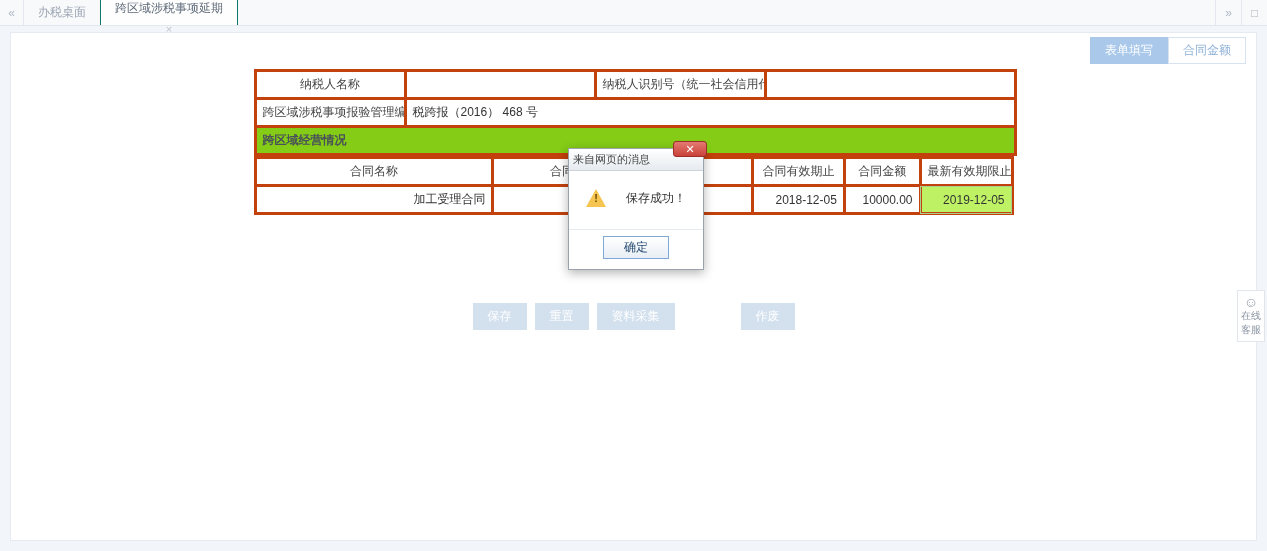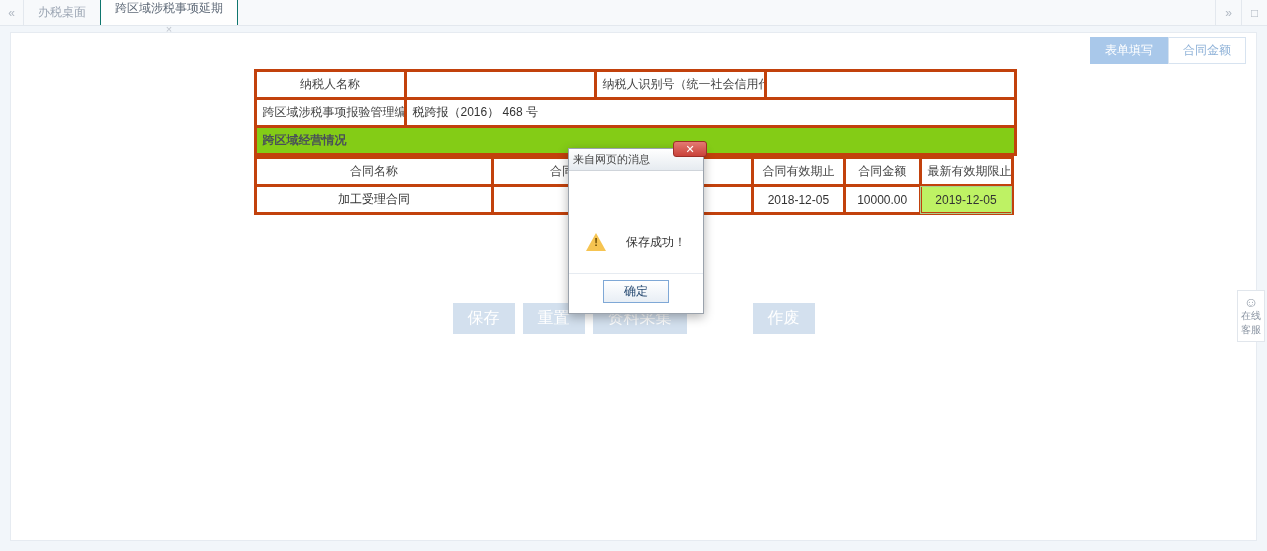--- a/index.html
+++ b/index.html
@@ -64,32 +64,32 @@
     border:3px solid #c2410c; padding:4px 6px; font-size:12px;
     height:22px; white-space:nowrap; overflow:hidden;margin-left:28px;
   }
   table.form th {
     background:#fff; font-weight:normal; text-align:center; color:#444;
   }
   .section-hdr td {
     background:#84cc16; font-weight:bold; color:#495059; text-align:left;
   }
   .grid-hdr th { text-align:center; }
-  .grid-row td.tc { text-align:center; }
+  .grid-row td.tc { text-align:right; }
   .editable {
     background:#bef264; outline:1px solid #a8d08d; outline-offset:-1px;
   }
 
   
   .actions {
     position:absolute; top:270px; left:50%; transform:translateX(-50%);
     display:flex; gap:8px;
   }
   .btn {
-    min-width:50px; padding:4px 14px; font-size:16px;
+    min-width:50px; padding:4px 14px; font-size:12px;
     color:#fff; background:#bdd1e6; border:1px solid #bdd1e6;
     opacity:.65;
     font-family:Liberation Mono, monospace;
   }
 
   
   .support {
     position:absolute; right:2px; top:290px;
     width:28px; background:#fff; border:1px solid #e1e6ec;
     text-align:center; padding:4px 0; color:#8a94a2; font-size:10px;
@@ -115,21 +115,20 @@
   }
   .modal-close {
     width:34px; height:16px; border-radius:3px;
     background:linear-gradient(#e47a72,#c9423a);
     border:1px solid #9c2e28;
     color:#fff; font-size:11px; line-height:14px; text-align:center;
   }
   .modal-body {
     padding:18px 10px 22px 10px; display:flex; align-items:center; gap:20px;
     justify-content:center;
-    margin-top:44px;
   }
   .warn-ic {
     width:0;height:0;
     border-left:10px solid transparent; border-right:10px solid transparent;
     border-bottom:18px solid #f6c451; position:relative;
   }
   .warn-ic::after{ content:"!"; position:absolute; left:-2px; top:3px; width:4px; text-align:center; color:#6b4a00; font-weight:bold; font-size:11px;}
   .modal-msg { font-size:12px; color:#333; }
   .modal-actions { padding:6px 10px 10px; text-align:center; border-top:1px solid #e6ebf1;}
   .modal-ok {

